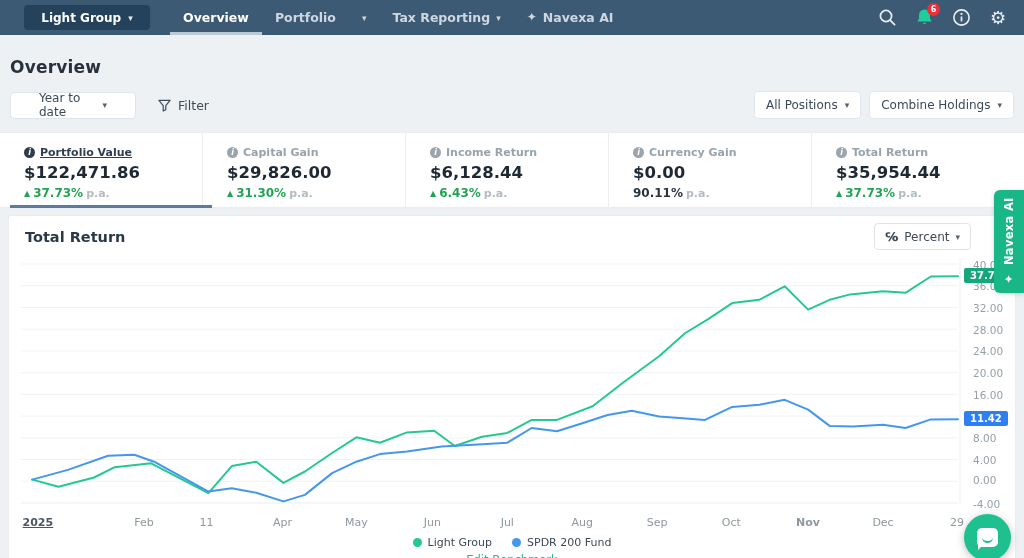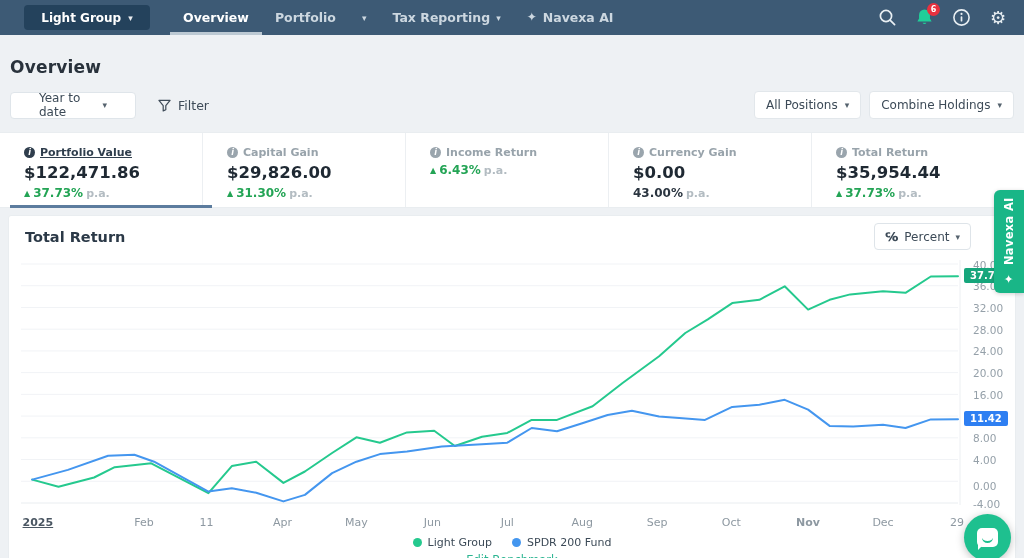--- a/index.html
+++ b/index.html
@@ -196,34 +196,35 @@
         <span class="arrow">▲</span>
         <span>31.30%</span>
         <span class="pa">p.a.</span>
       </div>
     </div>
     <div class="stat-col">
       <div class="stat-label">
         <span class="info-i">i</span>
         <span>Income Return</span>
       </div>
+      <div class="stat-value">$6,128.44</div>
       <div class="stat-change">
         <span class="arrow">▲</span>
         <span>6.43%</span>
         <span class="pa">p.a.</span>
       </div>
     </div>
     <div class="stat-col">
       <div class="stat-label">
         <span class="info-i">i</span>
         <span>Currency Gain</span>
       </div>
       <div class="stat-value">$0.00</div>
       <div class="stat-change flat">
-        <span>43.00%</span>
+        <span>90.11%</span>
         <span class="pa">p.a.</span>
       </div>
     </div>
     <div class="stat-col">
       <div class="stat-label">
         <span class="info-i">i</span>
         <span>Total Return</span>
       </div>
       <div class="stat-value">$35,954.44</div>
       <div class="stat-change">
@@ -263,21 +264,21 @@
       </svg>
       <div class="ylabel" style="top: 4.5px;">40.00</div>
       <div class="ylabel" style="top: 26.2273px;">36.00</div>
       <div class="ylabel" style="top: 47.9545px;">32.00</div>
       <div class="ylabel" style="top: 69.6818px;">28.00</div>
       <div class="ylabel" style="top: 91.4091px;">24.00</div>
       <div class="ylabel" style="top: 113.136px;">20.00</div>
       <div class="ylabel" style="top: 134.864px;">16.00</div>
       <div class="ylabel" style="top: 178.318px;">8.00</div>
       <div class="ylabel" style="top: 200.045px;">4.00</div>
-      <div class="ylabel" style="top: 226px;">0.00</div>
+      <div class="ylabel" style="top: 220px;">0.00</div>
       <div class="ylabel" style="top: 243.5px;">-4.00</div>
       <div class="end-badge" style="background: rgb(22, 166, 124); top: 14.3302px;">37.73</div>
       <div class="end-badge" style="background: rgb(46, 127, 242); top: 157.241px;">11.42</div>
     </div>
   <div class="x-axis" id="x-axis">
       <div class="xlabel bold" style="left: 28.866px; text-decoration: underline;">2025</div>
       <div class="xlabel" style="left: 135px;">Feb</div>
       <div class="xlabel" style="left: 197.526px;">11</div>
       <div class="xlabel" style="left: 273.423px;">Apr</div>
       <div class="xlabel" style="left: 347.446px;">May</div>

